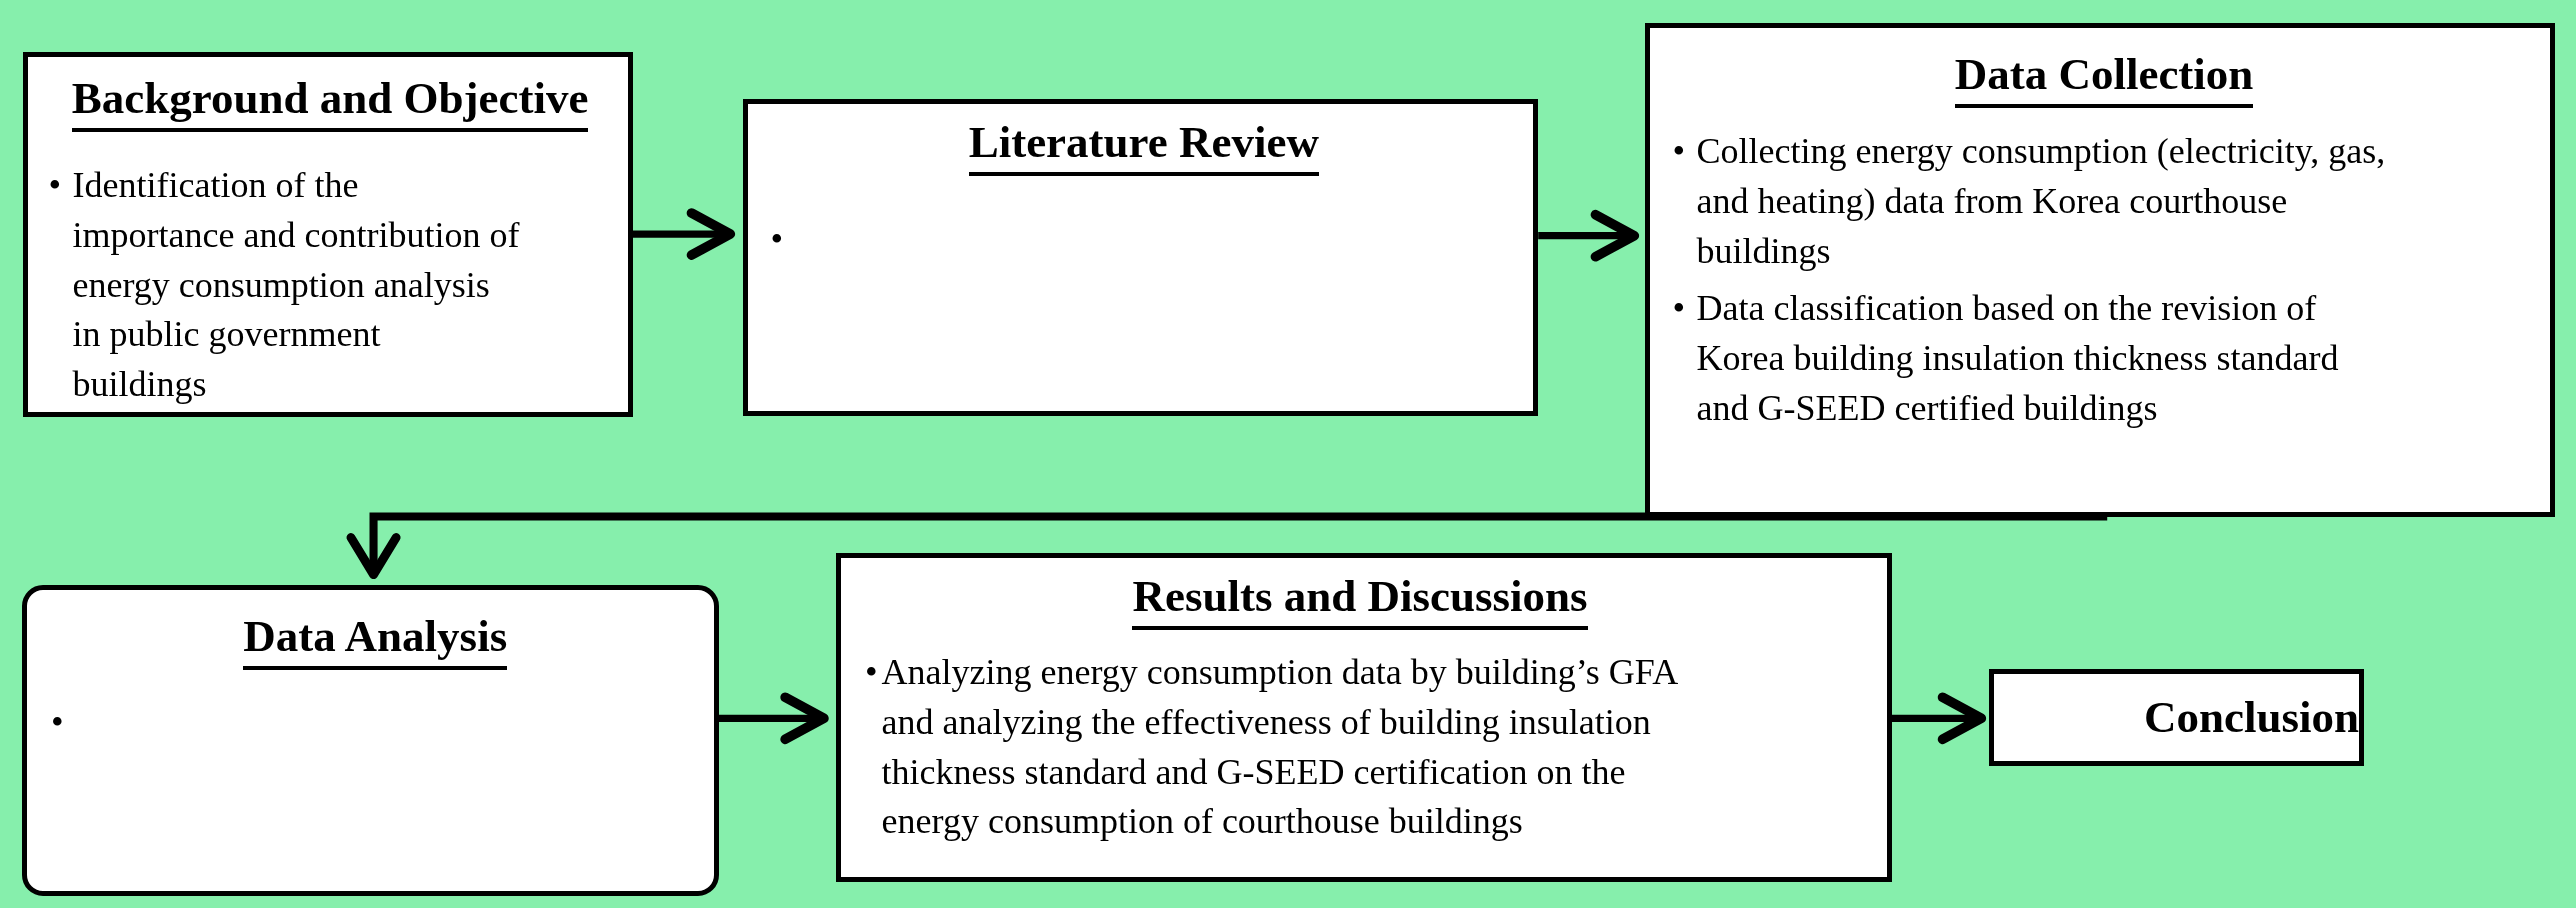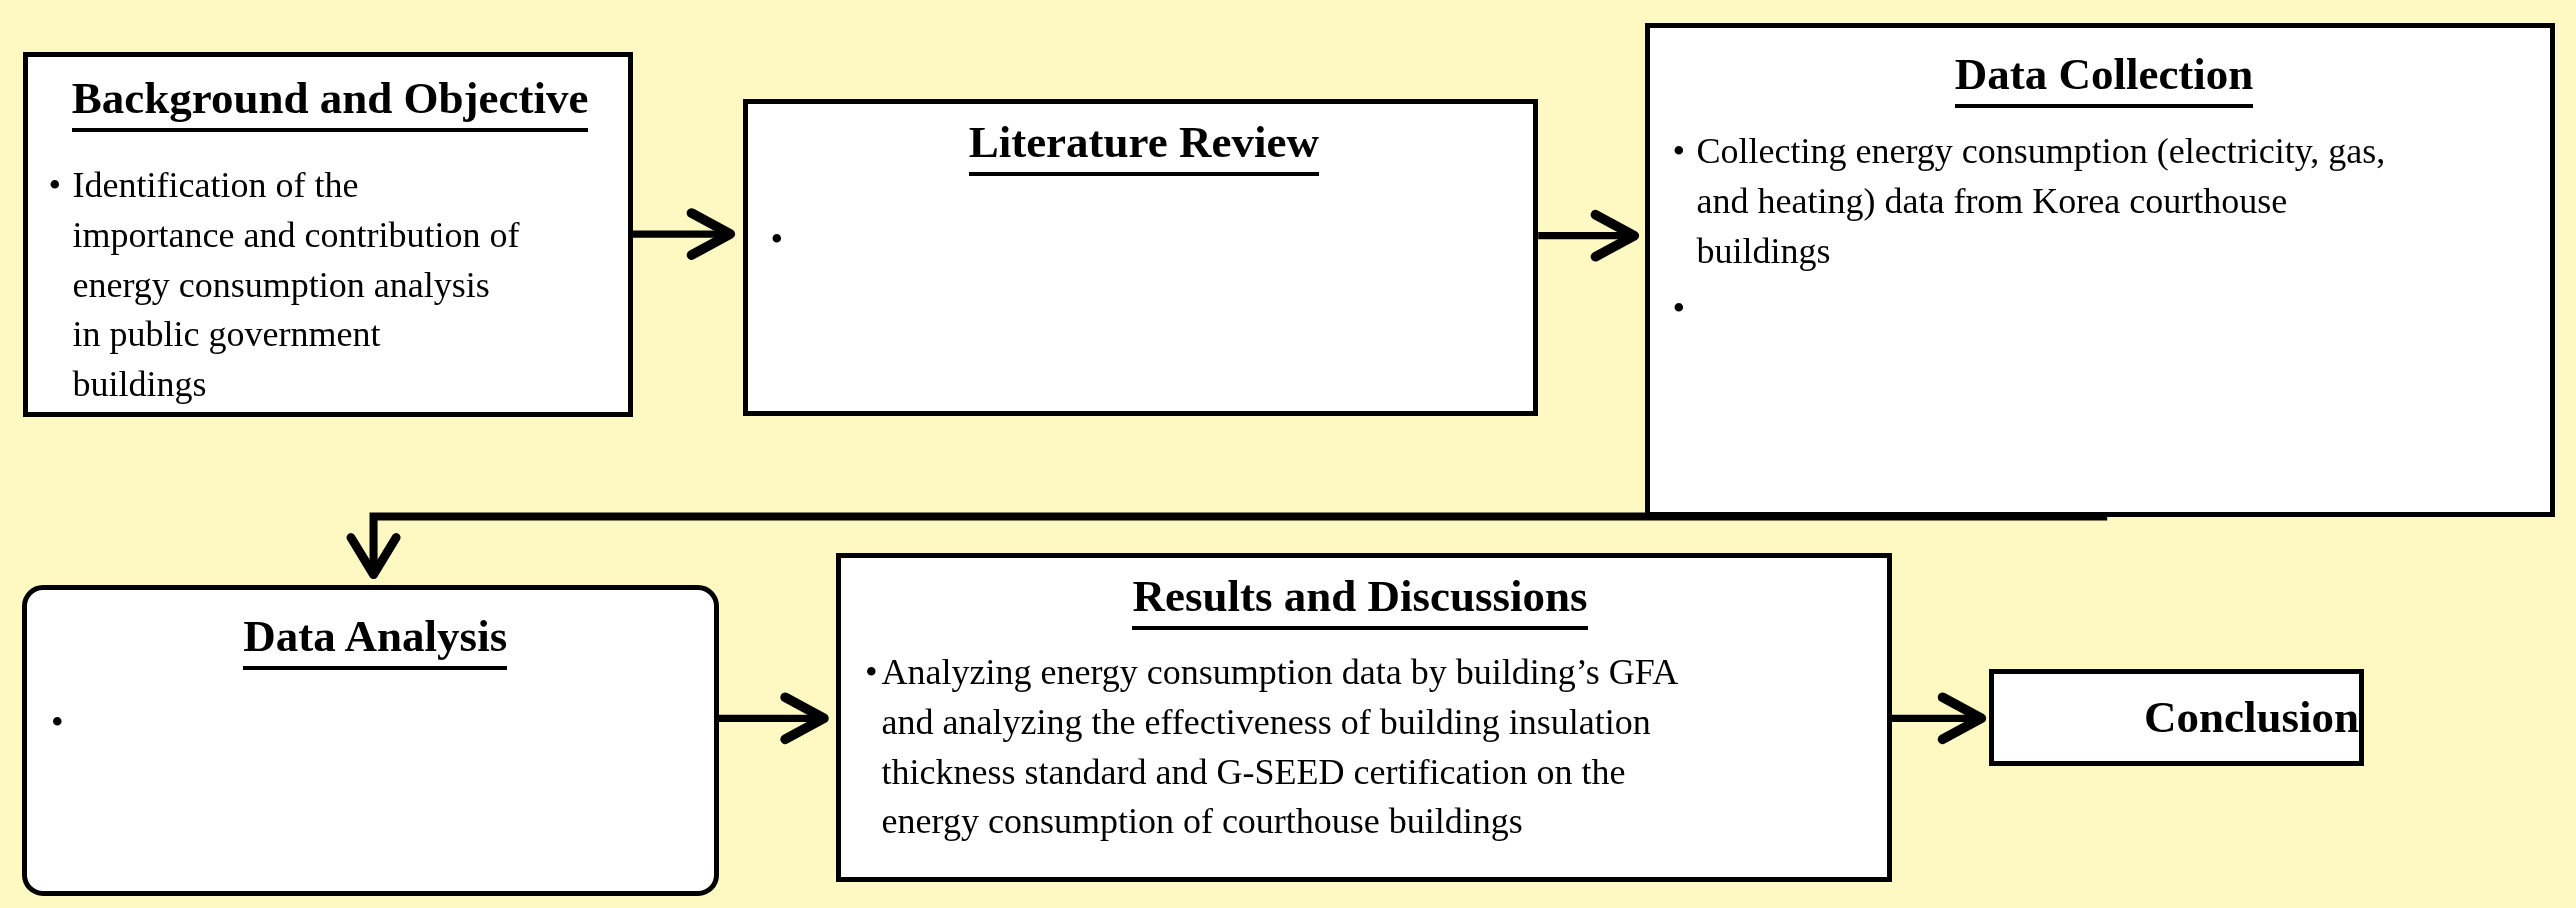--- a/index.html
+++ b/index.html
@@ -1,20 +1,20 @@
 <!DOCTYPE html>
 <html style="font-size:13px"><head>
 <meta charset="utf-8">
 <style>
   html, body { margin: 0; padding: 0; background: #ffffff; }
   .canvas {
     position: relative;
     width: 2576px;
     height: 908px;
-    background: #fef9c3;
+    background: #86efac;
     font-family: "Liberation Serif", "DejaVu Serif", serif;
     color: #000000;
     overflow: hidden;
   }
   .fbox {
     position: absolute;
     box-sizing: border-box;
     border: 5.7px solid #000000;
     background: #ffffff;
   }
@@ -121,20 +121,23 @@
     <div class="title"><span class="u">Data Collection</span></div>
     <ul class="bullets">
       <li>
         <span class="dot">•</span>
         <span class="btext">Collecting energy consumption (electricity, gas,
 and heating) data from Korea courthouse
 buildings</span>
       </li>
       <li>
         <span class="dot">•</span>
+        <span class="btext">Data classification based on the revision of
+Korea building insulation thickness standard
+and G-SEED certified buildings</span>
       </li>
     </ul>
   </div>
 
   <div class="fbox" id="box4">
     <div class="title"><span class="u">Data Analysis</span></div>
     <ul class="bullets">
       <li>
         <span class="dot">•</span>
       </li>

